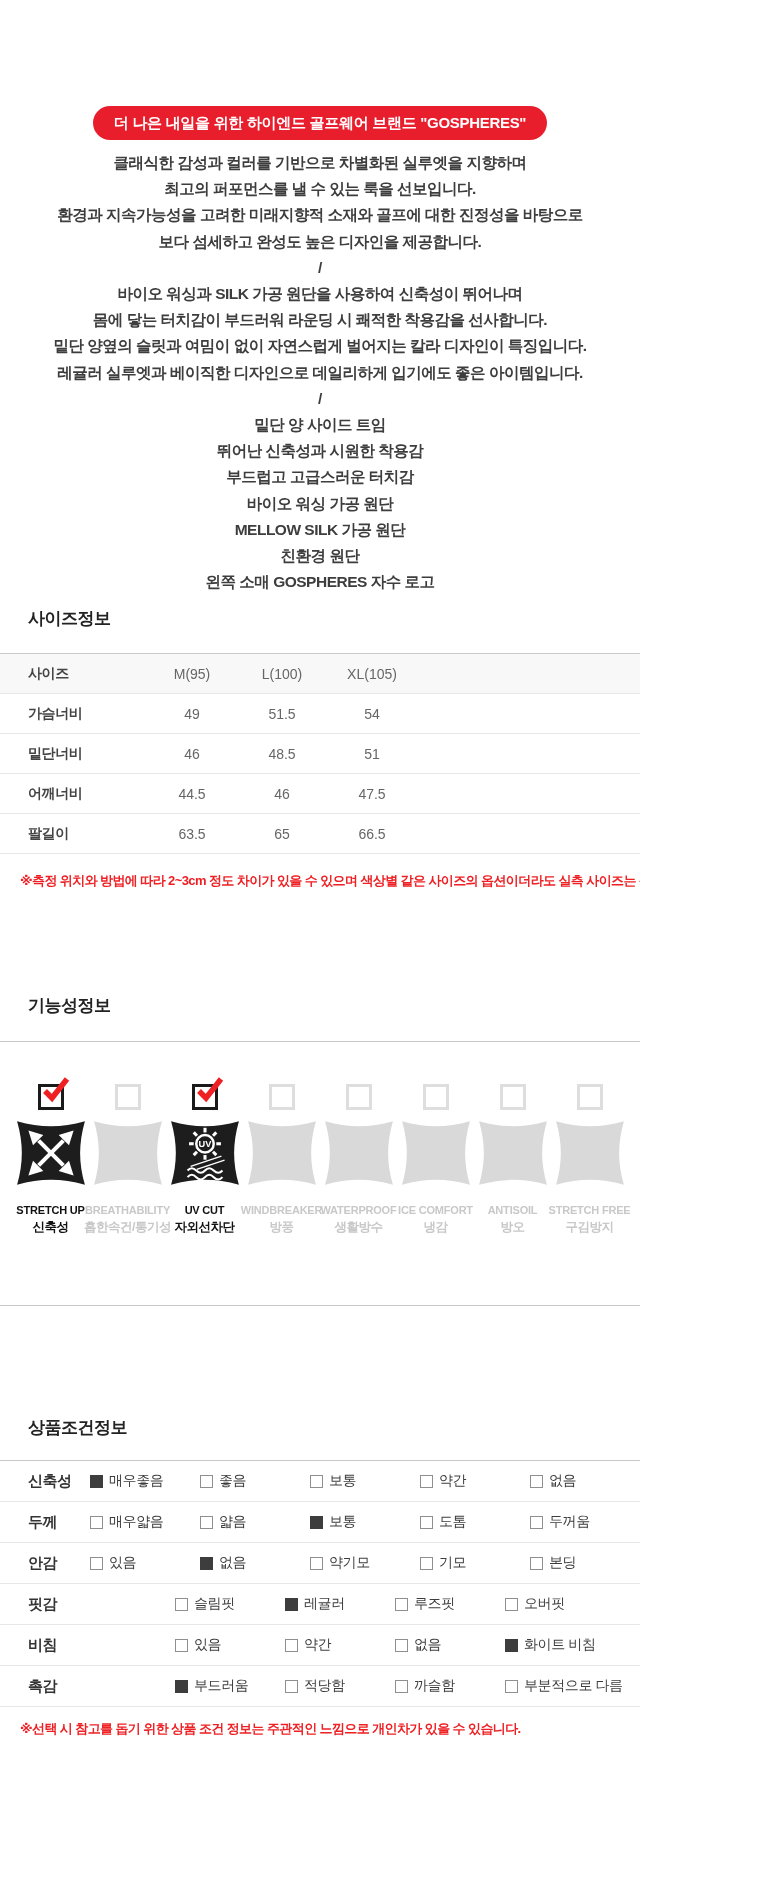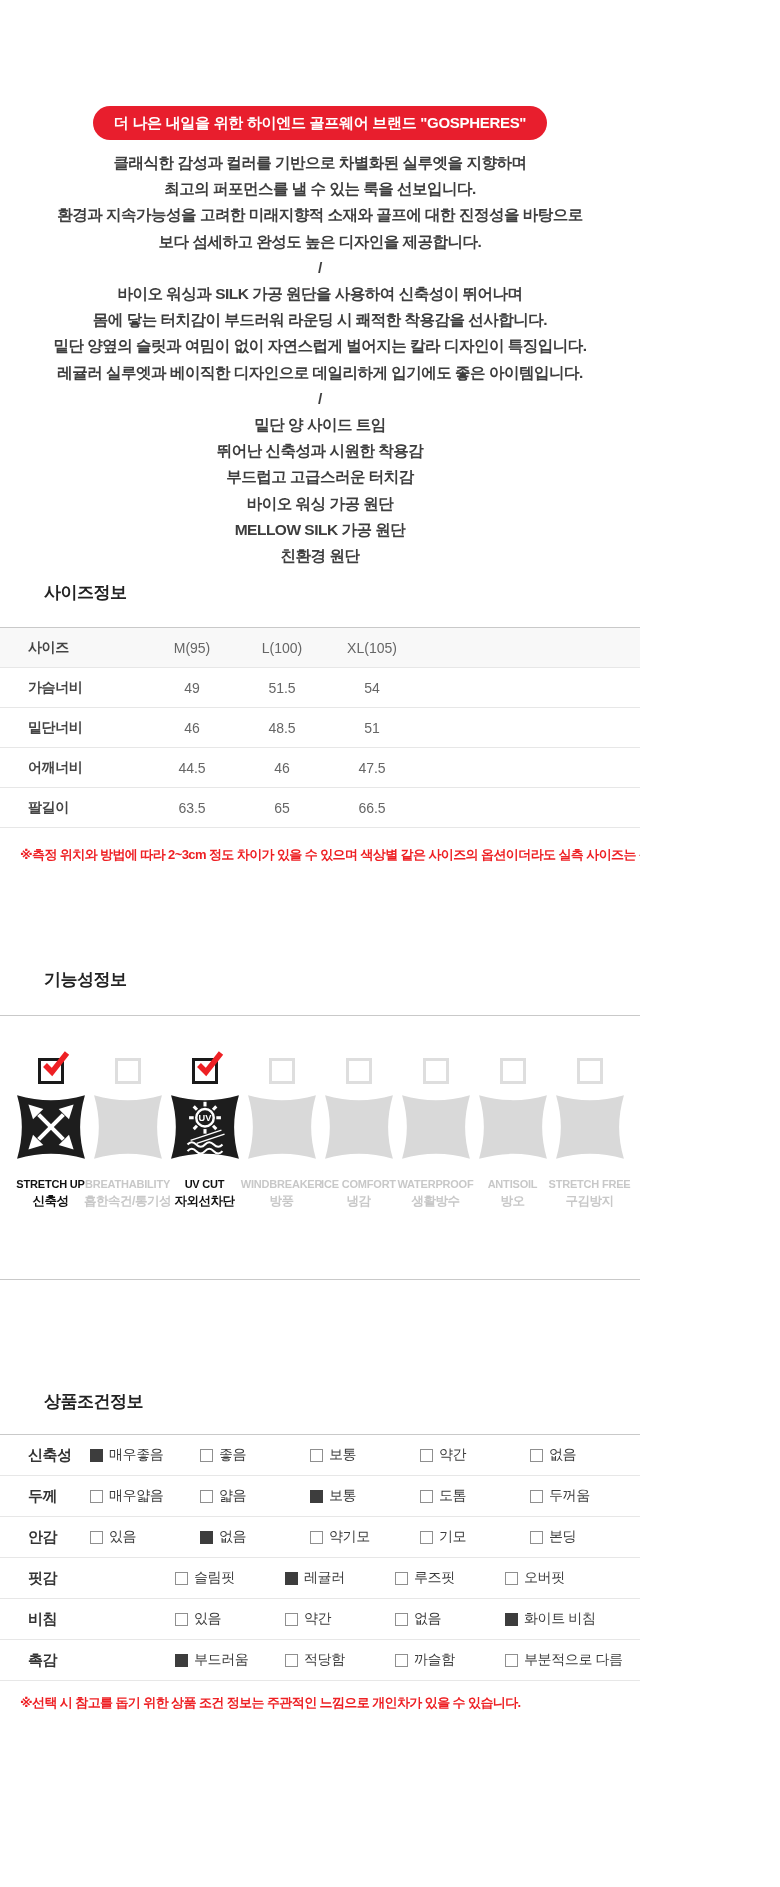--- a/index.html
+++ b/index.html
@@ -17,21 +17,21 @@
   
   .banner-wrap{padding-top:106px;text-align:center;}
   .banner{display:inline-block;height:34px;line-height:34px;padding:0 21px;background:var(--red);
     color:#fff;font-weight:bold;font-size:15px;border-radius:17px;letter-spacing:-0.3px;}
 
   
   .desc{margin-top:10px;text-align:center;font-size:15.5px;font-weight:bold;color:#3d3d3d;
     line-height:26.2px;letter-spacing:-0.5px;}
 
   
-  .section-title{font-size:17px;font-weight:bold;color:#222;margin:0;padding-left:44px;letter-spacing:-0.5px;}
+  .section-title{font-size:17px;font-weight:bold;color:#222;margin:0;padding-left:28px;letter-spacing:-0.5px;}
   .rule{border-top:1px solid var(--rule);height:0;}
 
   
   .size-title{margin-top:12px;}
   .size-rule{margin-top:23px;}
   .size-row{display:flex;align-items:center;height:39px;border-bottom:1px solid var(--rowline);font-size:14px;}
   .size-row.head{background:#f8f8f8;}
   .size-row .lab{width:147px;padding-left:28px;box-sizing:border-box;font-weight:bold;color:#444;letter-spacing:-0.4px;}
   .size-row .val{width:90px;text-align:center;color:#666;}
   .size-row.head .val{color:#666;}
@@ -83,20 +83,21 @@
       <div class="desc-line">몸에 닿는 터치감이 부드러워 라운딩 시 쾌적한 착용감을 선사합니다.</div>
       <div class="desc-line">밑단 양옆의 슬릿과 여밈이 없이 자연스럽게 벌어지는 칼라 디자인이 특징입니다.</div>
       <div class="desc-line">레귤러 실루엣과 베이직한 디자인으로 데일리하게 입기에도 좋은 아이템입니다.</div>
       <div class="desc-line">/</div>
       <div class="desc-line">밑단 양 사이드 트임</div>
       <div class="desc-line">뛰어난 신축성과 시원한 착용감</div>
       <div class="desc-line">부드럽고 고급스러운 터치감</div>
       <div class="desc-line">바이오 워싱 가공 원단</div>
       <div class="desc-line">MELLOW SILK 가공 원단</div>
       <div class="desc-line">친환경 원단</div>
+      <div class="desc-line">왼쪽 소매 GOSPHERES 자수 로고</div>
     </div>
 
   <section>
     <h2 class="section-title size-title">사이즈정보</h2>
     <div class="rule size-rule"></div>
     <div id="sizeTable">
         <div class="size-row head">
           <span class="lab">사이즈</span>
           <span class="val">M(95)</span>
           <span class="val">L(100)</span>
@@ -192,30 +193,30 @@
               <path d="M3,5 C26,11.5 46,11.5 69,5 C62.8,27 62.8,45 69,67 C46,60.5 26,60.5 3,67 C9.2,45 9.2,27 3,5 Z" fill="#d9d9d9"></path>
             </svg></div>
           <div class="fn-en">WINDBREAKER</div>
           <div class="fn-ko">방풍</div>
         </div>
         <div class="fn-col inactive">
           <div class="fn-check"></div>
           <div><svg class="fn-swatch" viewBox="0 0 72 72">
               <path d="M3,5 C26,11.5 46,11.5 69,5 C62.8,27 62.8,45 69,67 C46,60.5 26,60.5 3,67 C9.2,45 9.2,27 3,5 Z" fill="#d9d9d9"></path>
             </svg></div>
+          <div class="fn-en">WATERPROOF</div>
+          <div class="fn-ko">생활방수</div>
+        </div>
+        <div class="fn-col inactive">
+          <div class="fn-check"></div>
+          <div><svg class="fn-swatch" viewBox="0 0 72 72">
+              <path d="M3,5 C26,11.5 46,11.5 69,5 C62.8,27 62.8,45 69,67 C46,60.5 26,60.5 3,67 C9.2,45 9.2,27 3,5 Z" fill="#d9d9d9"></path>
+            </svg></div>
           <div class="fn-en">ICE COMFORT</div>
           <div class="fn-ko">냉감</div>
-        </div>
-        <div class="fn-col inactive">
-          <div class="fn-check"></div>
-          <div><svg class="fn-swatch" viewBox="0 0 72 72">
-              <path d="M3,5 C26,11.5 46,11.5 69,5 C62.8,27 62.8,45 69,67 C46,60.5 26,60.5 3,67 C9.2,45 9.2,27 3,5 Z" fill="#d9d9d9"></path>
-            </svg></div>
-          <div class="fn-en">WATERPROOF</div>
-          <div class="fn-ko">생활방수</div>
         </div>
         <div class="fn-col inactive">
           <div class="fn-check"></div>
           <div><svg class="fn-swatch" viewBox="0 0 72 72">
               <path d="M3,5 C26,11.5 46,11.5 69,5 C62.8,27 62.8,45 69,67 C46,60.5 26,60.5 3,67 C9.2,45 9.2,27 3,5 Z" fill="#d9d9d9"></path>
             </svg></div>
           <div class="fn-en">ANTISOIL</div>
           <div class="fn-ko">방오</div>
         </div>
         <div class="fn-col inactive">

